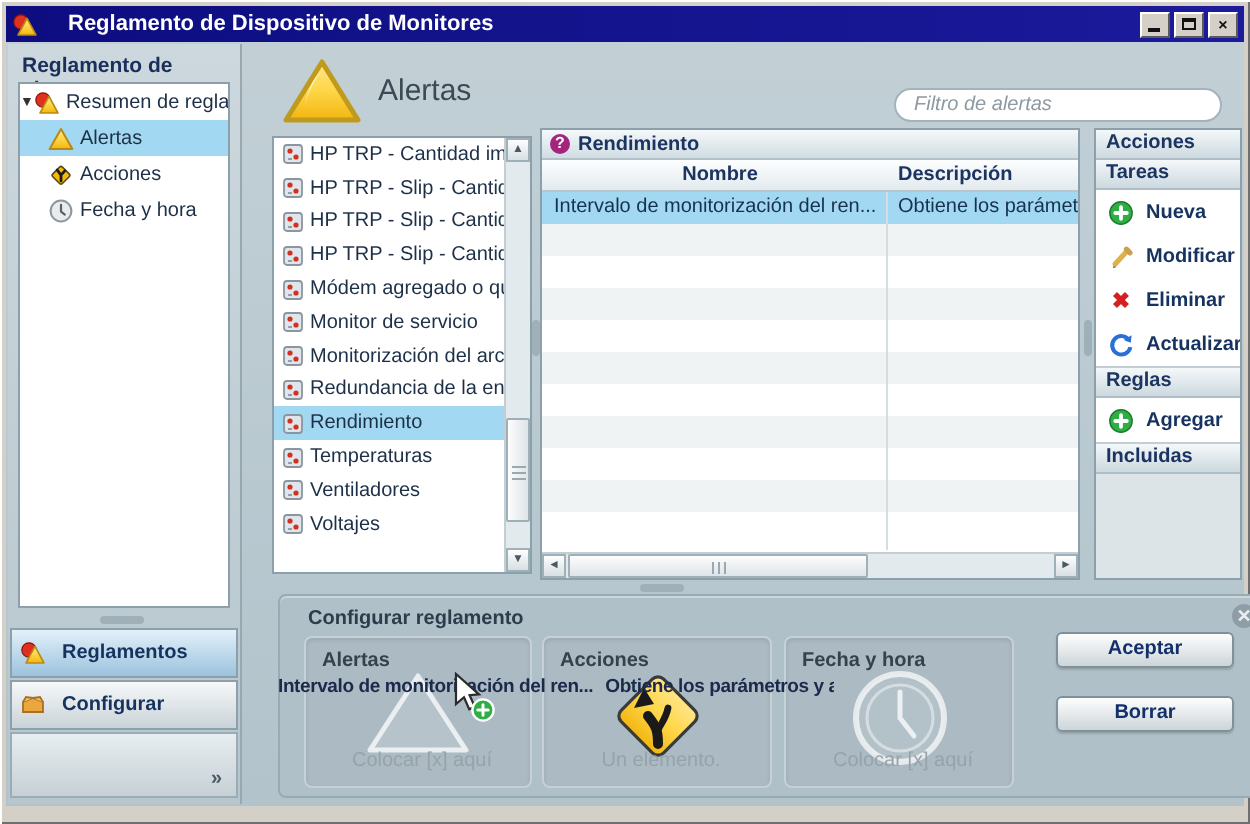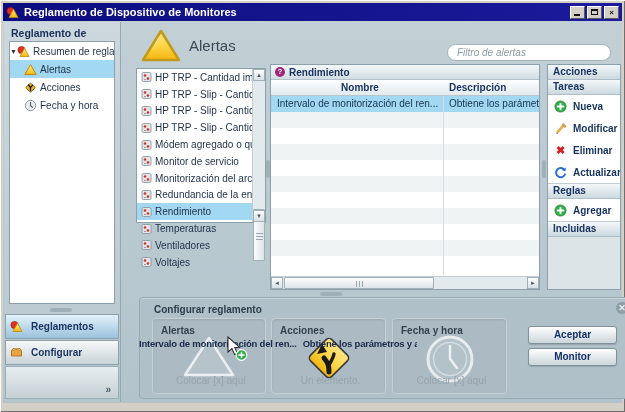--- a/index.html
+++ b/index.html
@@ -3,21 +3,21 @@
 <meta charset="utf-8">
 <style>
   * { margin:0; padding:0; box-sizing:border-box; }
   html,body { width:625px; height:412px; font-family:"Liberation Sans", sans-serif; }
 
   
   .window { position:relative; width:625px; height:412px; background:#d4d0c8;
     box-shadow: inset 1px 1px 0 #fdfdfd, inset -1px -1px 0 #6f6f6f; overflow:hidden; }
   .titlebar { position:absolute; left:3px; top:3px; right:3px; height:18px;
     background:linear-gradient(90deg,#0d0d80,#1b1b9c); display:flex; align-items:center; padding:0 3px; }
-  .title-text { color:#fff; font-size:11px; font-weight:bold; margin-left:5px; white-space:nowrap; }
+  .title-text { color:#fff; font-size:11px; font-weight:bold; margin-left:15px; white-space:nowrap; }
   .win-btns { margin-left:auto; display:flex; gap:2px; }
   .win-btn { width:15px; height:13px; background:#d4d0c8; border:1px solid;
     border-color:#fff #5a5a5a #5a5a5a #fff; display:flex; align-items:center; justify-content:center;
     font-size:8px; font-weight:bold; color:#111; position:relative; }
   .glyph-min { position:absolute; left:3px; bottom:2px; width:6px; height:2px; background:#111; }
   .glyph-max { width:7px; height:6px; border:1px solid #111; border-top:2px solid #111; }
 
   
   .content { position:absolute; left:3px; top:21px; right:3px; bottom:9px;
     background:linear-gradient(#c2d0d6,#b2c3cb); }
@@ -45,21 +45,21 @@
 
   
   .main-title { position:absolute; left:186px; top:16px; font-size:15px; color:#3c4a56; font-weight:500; }
   .big-triangle { position:absolute; left:137px; top:7px; }
   .filter-input { position:absolute; left:444px; top:23px; width:164px; height:17px;
     border:1px solid #a3b3bc; border-radius:9px; background:#fff; font-size:10px; font-style:italic;
     color:#333; padding:0 9px; outline:none; font-family:"Liberation Sans", sans-serif; }
   .filter-input::placeholder { color:#8d9aa2; }
 
   
-  .list-panel { position:absolute; left:133px; top:47px; width:130px; height:155px;
+  .list-panel { position:absolute; left:133px; top:47px; width:130px; height:219px;
     background:#fff; border:1px solid #8ba0aa; }
   .alert-item { height:16.8px; display:flex; align-items:center; padding-left:4px; padding-right:14px;
     font-size:10px; color:#1d3048; white-space:nowrap; overflow:hidden; }
   .alert-item.selected { background:#a2d8f2; }
   .alert-item svg { flex:none; margin-right:3px; }
   .vscroll { position:absolute; right:0; top:0; bottom:0; width:13px; background:#e3eaee; border-left:1px solid #c2ced4; }
   .sb-arrow { position:absolute; left:0; width:12px; height:12px; background:linear-gradient(#fdfdfd,#d8e0e4);
     border:1px solid #9fb0b8; font-size:6px; color:#4a5a64; text-align:center; line-height:11px; }
   .vthumb { position:absolute; left:0; width:12px; background:linear-gradient(90deg,#fdfdfd,#dde4e8);
     border:1px solid #9fb0b8; border-radius:1px; }
@@ -451,18 +451,18 @@
       </div>
 
       <div class="cursor-wrap">
         <svg width="24" height="26" viewBox="0 0 24 26">
           <path d="M2 1 L2 16 L6 12.6 L8.6 18.6 L11.4 17.4 L8.8 11.6 L13.5 11.2 Z" fill="#fff" stroke="#2b2b2b" stroke-width="1.1"></path>
           <circle cx="15.5" cy="19" r="5.3" fill="#2fae46" stroke="#fff" stroke-width="1.2"></circle>
           <path d="M15.5 16.4 L15.5 21.6 M12.9 19 L18.1 19" stroke="#fff" stroke-width="1.5" stroke-linecap="round"></path>
         </svg>
       </div>
 
-      <div class="bp-btn" style="top:28px;">Aceptar</div>
-      <div class="bp-btn" style="top:50px;">Monitor</div>
+      <div class="bp-btn" style="top:18px;">Aceptar</div>
+      <div class="bp-btn" style="top:50px;">Borrar</div>
     </div>
 
   </div>
 </div>
 
 </body></html>

